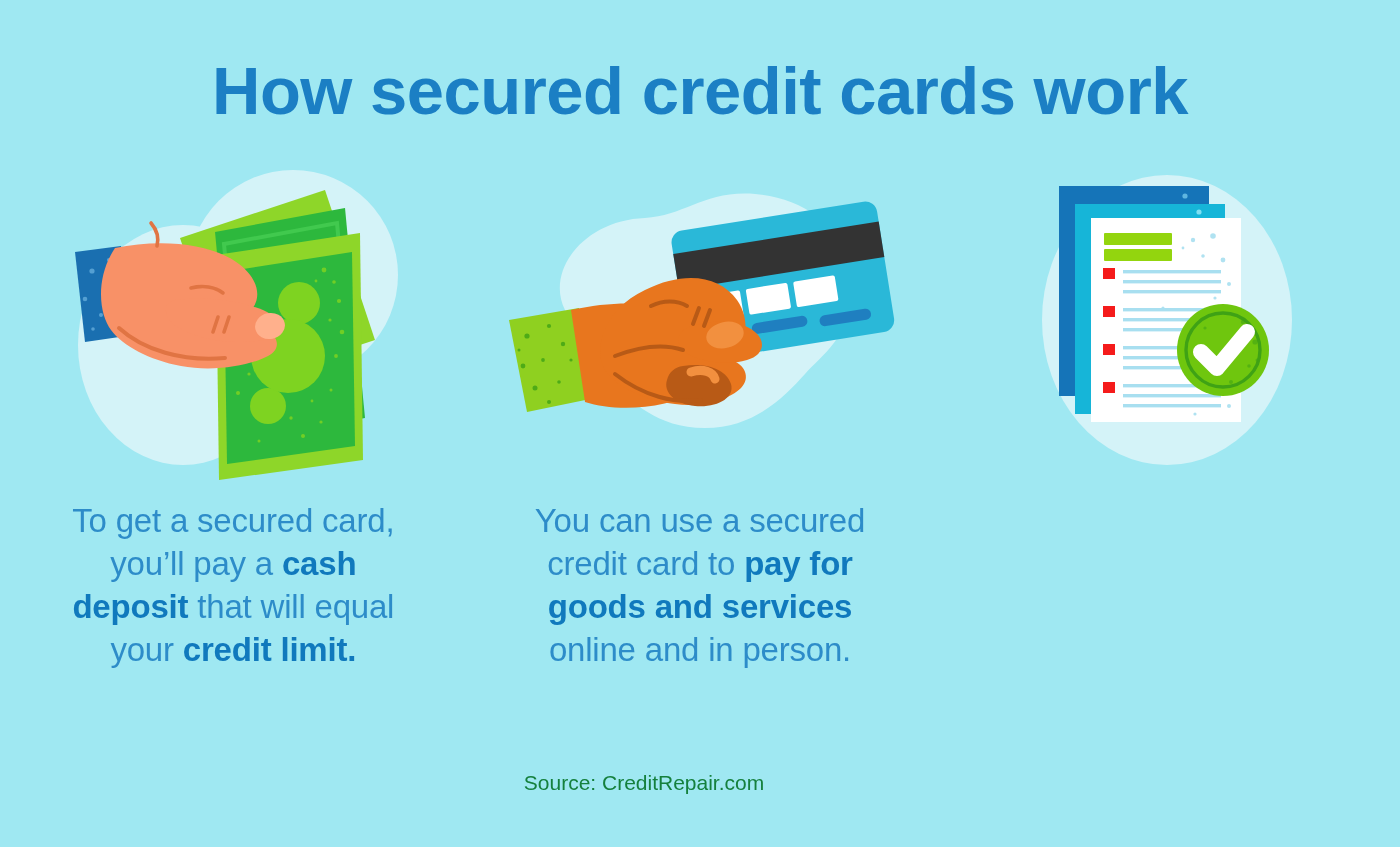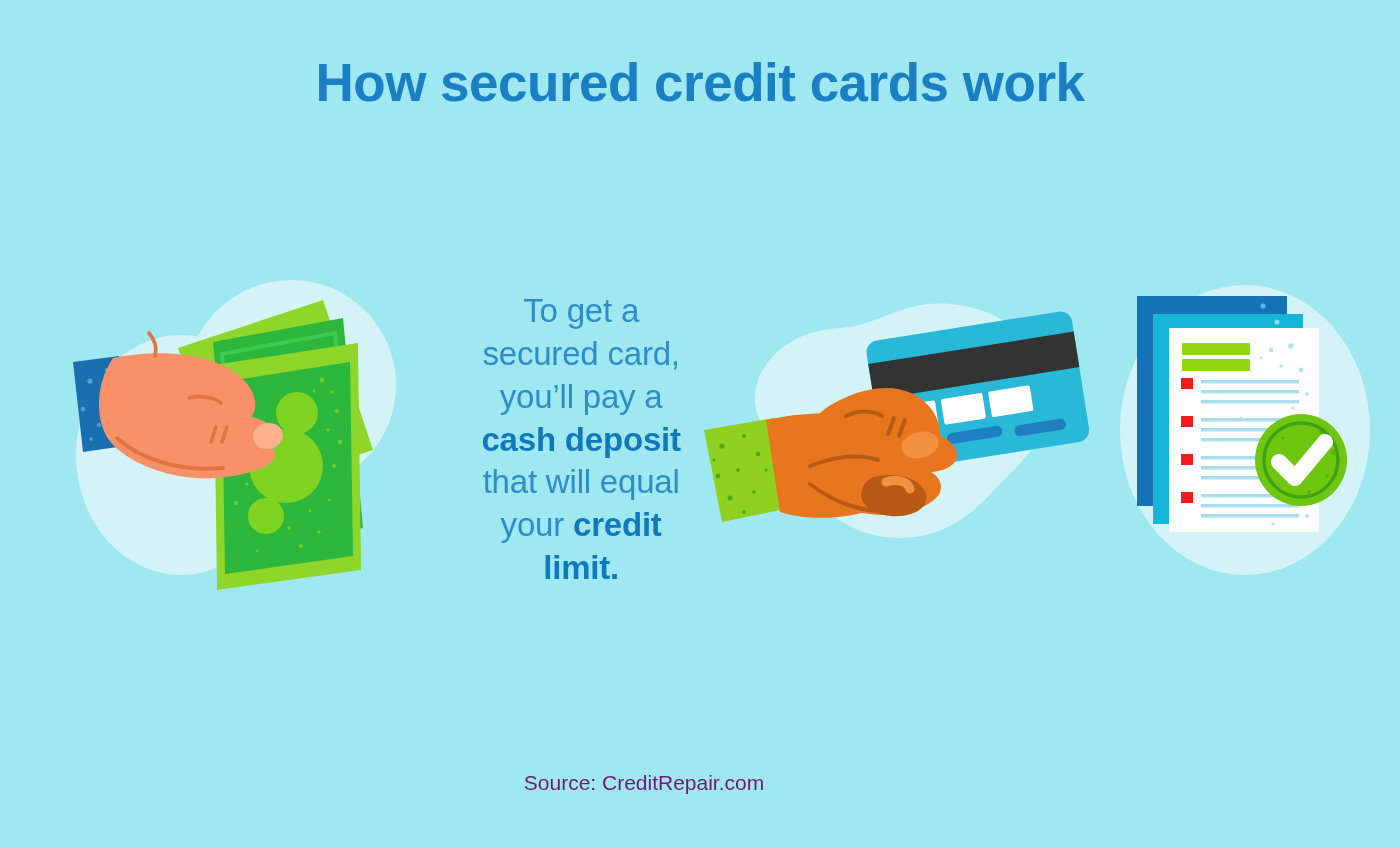--- a/index.html
+++ b/index.html
@@ -14,39 +14,39 @@
     position:relative;
     width:1400px; height:847px;
     background:#9fe8f2;
   }
 
   
   .title {
     position:absolute;
     top:52px; left:0; width:1400px;
     text-align:center;
-    font-size:53px;
+    font-size:67px;
     font-weight:bold;
     letter-spacing:-0.5px;
     color:#1b7fc4;
     font-family:"Liberation Sans", sans-serif;
   }
 
   
   .columns {
     position:absolute;
     top:160px; left:0;
     width:1400px; height:560px;
     display:flex;
   }
   .column {
     flex:1 1 0;
     position:relative;
     display:flex;
-    flex-direction:row;
+    flex-direction:column;
     align-items:center;
   }
   .art {
     position:relative;
     width:100%;
     height:340px;
   }
   .art svg { display:block; margin:0 auto; }
 
   .caption {
@@ -59,21 +59,21 @@
     letter-spacing:-0.2px;
   }
   .caption b { color:#1079bd; font-weight:bold; }
 
   
   .source {
     position:absolute;
     bottom:52px; left:0; width:1288px;
     text-align:center;
     font-size:21px;
-    color:#701a75;
+    color:#15803d;
     font-family:"Liberation Sans", sans-serif;
   }
 </style>
 </head>
 <body>
 
 <div class="infographic">
 
   <h1 class="title">How secured credit cards work</h1>
 
@@ -236,20 +236,23 @@
             <g stroke="#b85a16" stroke-width="4" stroke-linecap="round" fill="none">
               <path d="M194 148 L188 164"></path>
               <path d="M205 150 L199 166"></path>
               <path d="M146 146 C158 140 172 140 182 146"></path>
               <path d="M110 196 C136 186 160 184 178 190"></path>
               <path d="M110 214 C138 236 170 244 196 240"></path>
             </g>
           </g>
         </svg>
       </div>
+      <p class="caption">
+        <span>You can use a secured credit card to </span><b>pay for goods and services</b><span> online and in person.</span>
+      </p>
     </div>
 
     <div class="column">
       <div class="art">
         <svg width="300" height="330" viewBox="0 0 300 330" xmlns="http://www.w3.org/2000/svg">
 
           <ellipse cx="150" cy="160" rx="125" ry="145" fill="#d4f3f8"></ellipse>
 
           <rect x="42" y="26" width="150" height="210" fill="#1574b8"></rect>
           <circle cx="168" cy="36" r="2.6" fill="#5fb6e0"></circle>

